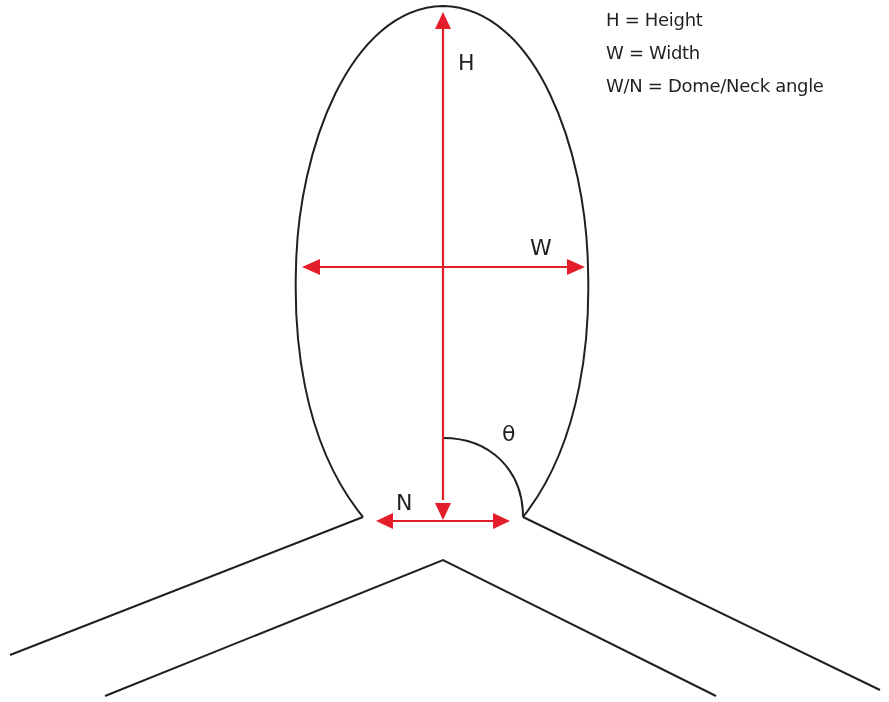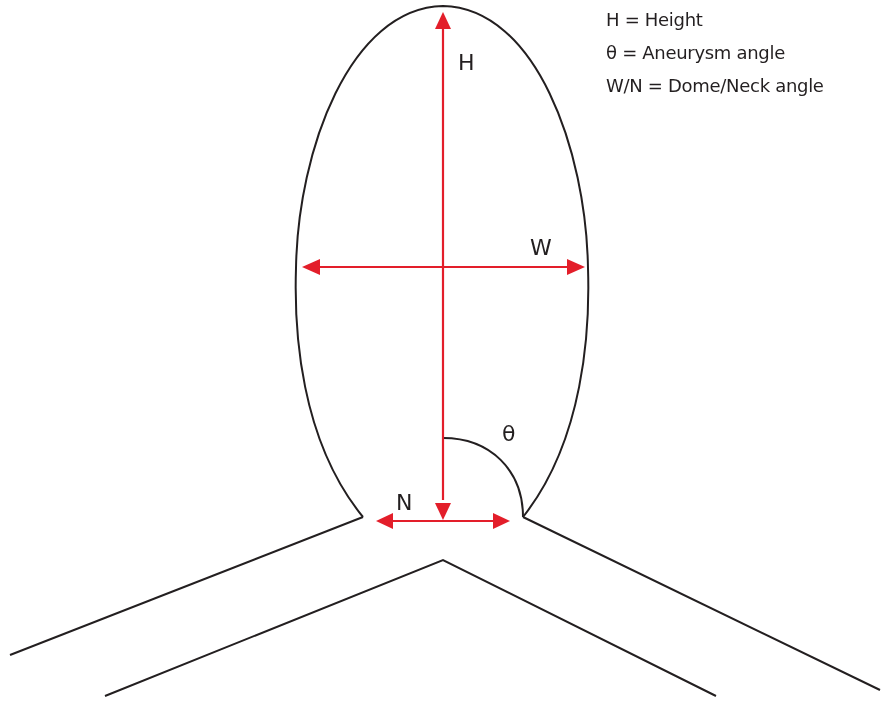--- a/index.html
+++ b/index.html
@@ -41,15 +41,15 @@
   </g>
 
   <text class="lbl" x="458" y="70">H</text>
   <text class="lbl" x="530" y="255">W</text>
   <text class="lbl" x="396" y="510">N</text>
   <text class="lbl" x="502" y="441">θ</text>
 </svg>
 
 <div class="legend">
   <div>H = Height</div>
-  <div>θ = Aneurysm angle</div>
+  <div>W = Width</div>
   <div>W/N = Dome/Neck angle</div>
 </div>
 
 </body></html>

